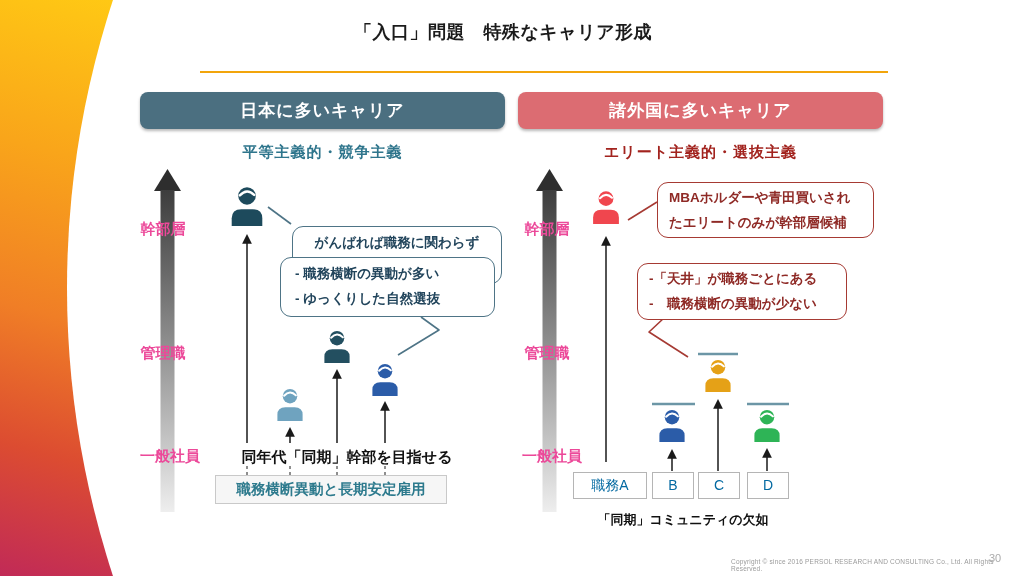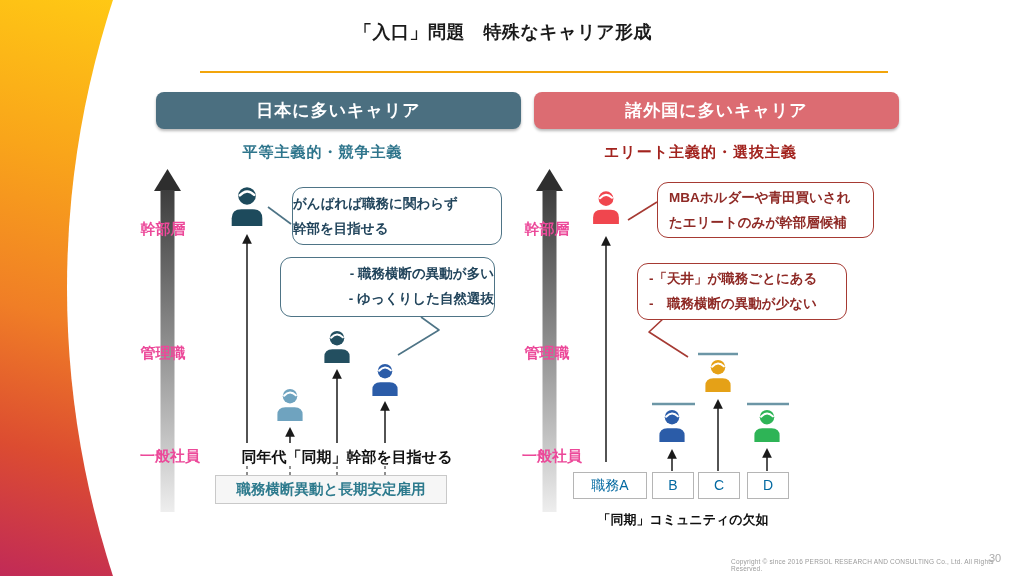--- a/index.html
+++ b/index.html
@@ -14,34 +14,34 @@
   .deco-mask{position:absolute;left:67px;top:-637px;width:1850px;height:1850px;border-radius:50%;background:#ffffff;}
   .content{position:absolute;inset:0;z-index:2;border-radius:11px;}
   .overlay-svg{position:absolute;left:0;top:0;z-index:1;pointer-events:none;}
 
   .title{position:absolute;left:503px;top:20px;transform:translateX(-50%);
     font-size:18px;font-weight:bold;color:#1b1b1b;white-space:nowrap;letter-spacing:.5px;}
   .divider{position:absolute;left:200px;top:71px;width:688px;height:2px;background:#f2a50c;}
 
   .hdr{position:absolute;top:92px;width:365px;height:37px;line-height:37px;border-radius:8px;
     text-align:center;color:#fff;font-size:17px;font-weight:bold;letter-spacing:1px;
-    box-shadow:0 2px 3px rgba(0,0,0,.28);margin-left:16px;}
+    box-shadow:0 2px 3px rgba(0,0,0,.28);}
   .hdr-left{left:140px;background:#4b6f80;}
   .hdr-right{left:518px;background:#dc6c72;}
   .subtitle{position:absolute;top:143px;width:365px;text-align:center;font-size:15px;font-weight:bold;letter-spacing:1px;}
   .subtitle-left{left:140px;color:#2e758c;}
   .subtitle-right{left:518px;color:#a2231e;}
 
   .axis-label{position:absolute;transform:translateX(-50%);font-size:15px;font-weight:bold;color:#ec4899;white-space:nowrap;}
 
   .bubble{position:absolute;background:#fff;border-radius:11px;font-weight:bold;font-size:13.5px;line-height:25px;}
   .bubble-left{border:1.6px solid #4e7486;color:#22455c;}
   .bubble-right{border:1.6px solid #a63a33;color:#8f2a26;}
-  .b-center{text-align:left;}
-  .b-pad{padding:3px 0 0 14px;text-align:right;}
+  .b-center{text-align:center;margin-top:39px;}
+  .b-pad{padding:3px 0 0 14px;}
   .b-pad2{padding:2px 0 0 11px;}
 
   .plain-label{position:absolute;transform:translateX(-50%);font-weight:bold;color:#111;white-space:nowrap;}
   .bottom-box{position:absolute;left:215px;top:475px;width:230px;height:27px;line-height:27px;
     background:#f6f6f6;border:1px solid #c9c9c9;text-align:center;color:#2d7a8d;font-size:14.5px;font-weight:bold;}
   .job-box{position:absolute;top:472px;height:25px;line-height:25px;background:#fff;border:1px solid #b5b5b5;
     text-align:center;font-size:14px;color:#0369a1;}
 
   .copyright{position:absolute;left:731px;top:558px;font-size:6.5px;color:#9a9a9a;letter-spacing:.2px;}
   .page-num{position:absolute;left:981px;top:552px;font-size:11px;color:#ababab;margin-left:8px;}

